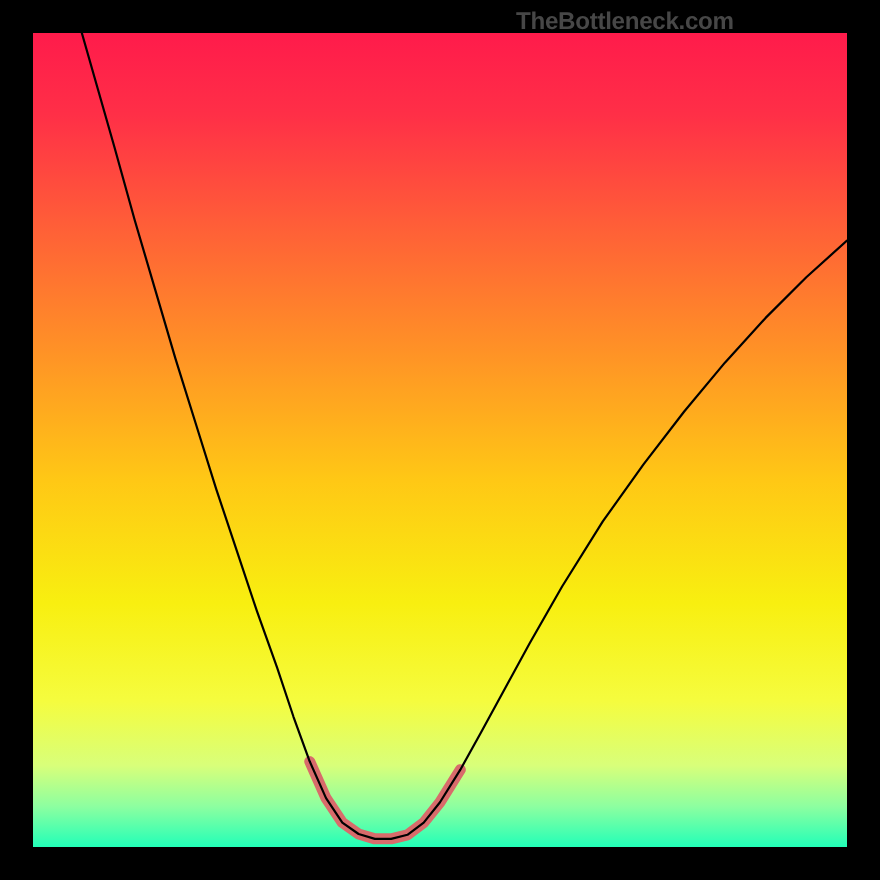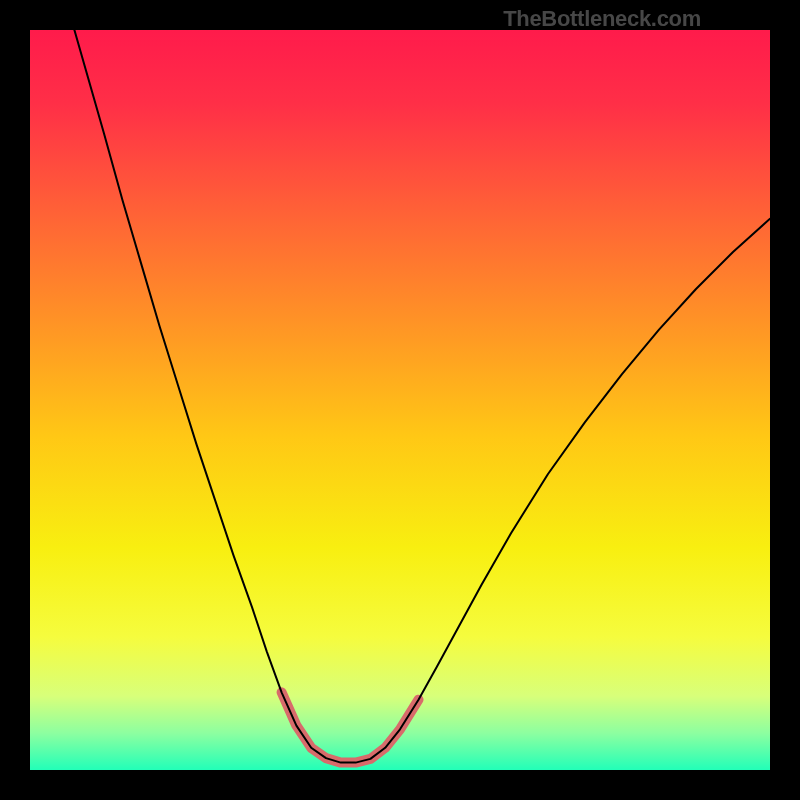--- a/index.html
+++ b/index.html
@@ -8,21 +8,20 @@
     width: 800px;
     height: 800px;
     background: #000;
     overflow: hidden;
   }
   .stage {
     position: relative;
     width: 677px;
     height: 800px;
     background: #000;
-    padding-left: 34px;
   }
   .watermark {
     position: absolute;
     top: 6px;
     right: 10px;
     font-family: Arial, Helvetica, sans-serif;
     font-size: 22px;
     font-weight: 600;
     color: #474747;
     letter-spacing: -0.3px;

